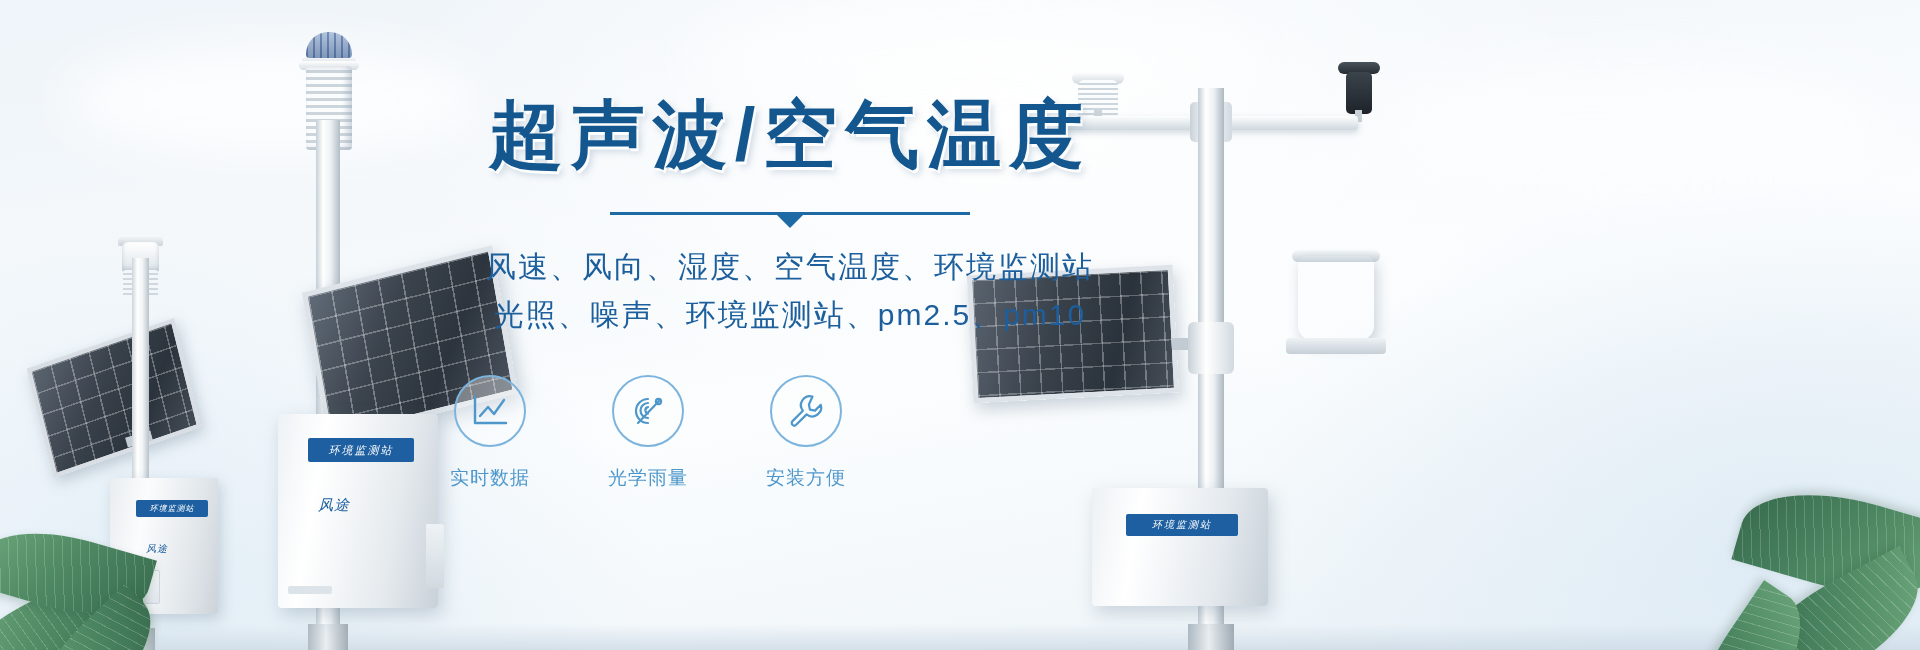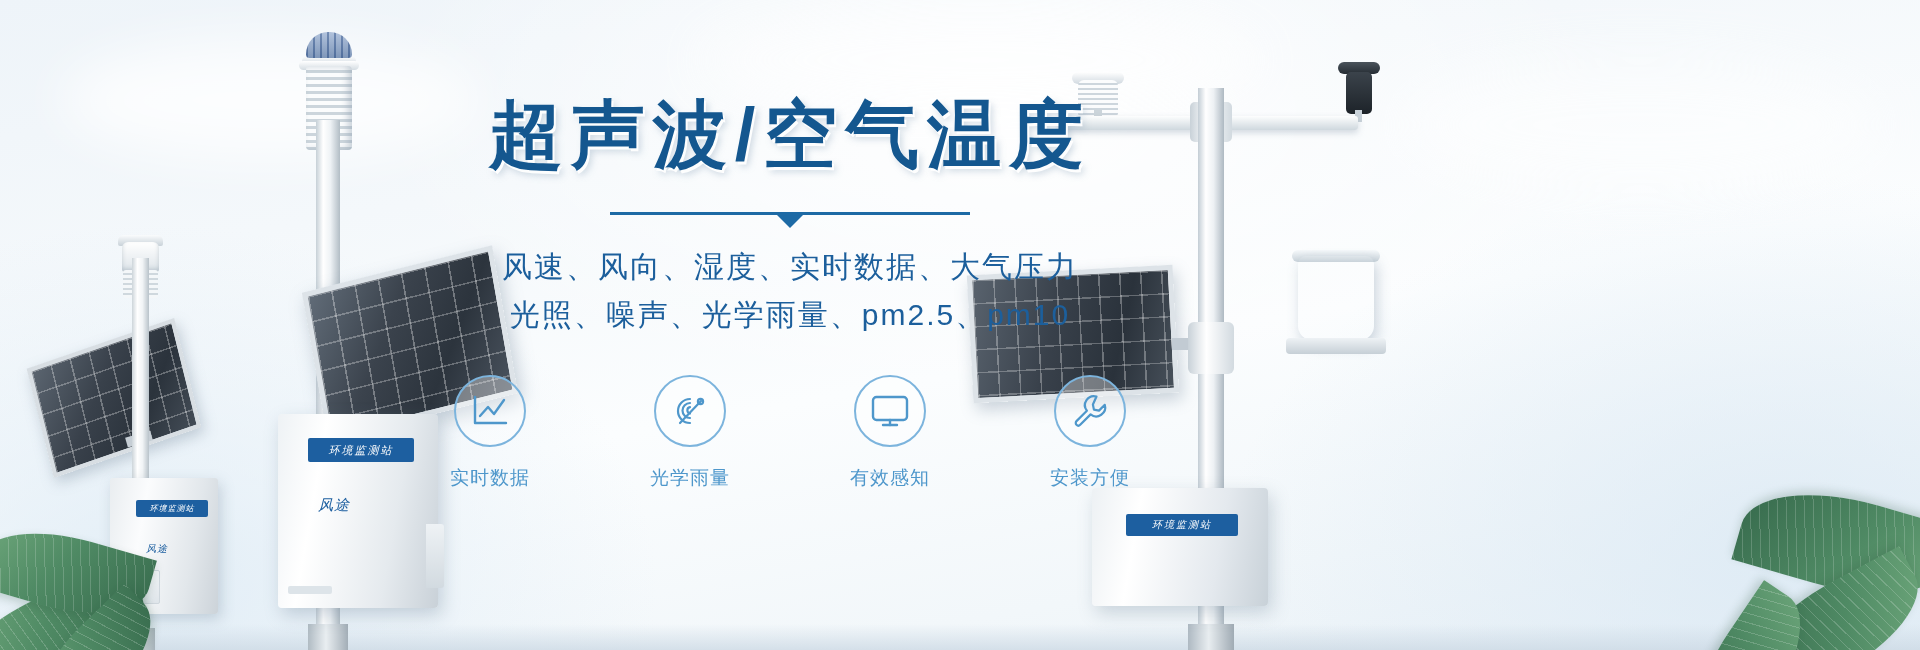--- a/index.html
+++ b/index.html
@@ -70,21 +70,21 @@
     letter-spacing:2px;
     line-height:1.6;
     white-space:nowrap;
     font-weight:400;
   }
 
   
   .features {
     margin-top:36px;
     display:flex;
-    justify-content:space-between;
+    justify-content:flex-start;
     gap:58px;
   }
   .feature { width:100px; text-align:center; }
   .f-circle {
     width:72px; height:72px;
     margin:0 auto;
     border:2px solid #7cb4dd;
     border-radius:50%;
     display:flex; align-items:center; justify-content:center;
     background:rgba(255,255,255,.35);
@@ -427,22 +427,22 @@
 
   <div class="copy">
 
     <div class="headline">超声波/空气温度</div>
 
     <div class="divider">
       <span class="tri"></span>
     </div>
 
     <div class="sublines">
-      <div class="subline">风速、风向、湿度、实时数据、大气压力</div>
-      <div class="subline">光照、噪声、光学雨量、pm2.5、pm10</div>
+      <div class="subline">风速、风向、湿度、空气温度、环境监测站</div>
+      <div class="subline">光照、噪声、环境监测站、pm2.5、pm10</div>
     </div>
 
     <div class="features">
 
       <div class="feature">
         <div class="f-circle">
           <svg width="40" height="34" viewBox="0 0 40 34" fill="none">
             <path d="M5 3 V29 H36" stroke="#4e97cb" stroke-width="2.4" stroke-linecap="round" stroke-linejoin="round"></path>
             <path d="M10 22 L18 13 L24 20 L34 6" stroke="#4e97cb" stroke-width="2.4" stroke-linecap="round" stroke-linejoin="round"></path>
           </svg>
@@ -456,30 +456,20 @@
             <path d="M19 31 A12 12 0 0 1 19 7" stroke="#4e97cb" stroke-width="2.2" stroke-linecap="round"></path>
             <path d="M19 26 A7.5 7.5 0 0 1 19 11" stroke="#4e97cb" stroke-width="2.2" stroke-linecap="round"></path>
             <path d="M19 21.5 A3.2 3.2 0 0 1 19 15.2" stroke="#4e97cb" stroke-width="2.2" stroke-linecap="round"></path>
             <path d="M9 31 L30 9" stroke="#4e97cb" stroke-width="2.2" stroke-linecap="round"></path>
             <circle cx="29.5" cy="9.5" r="2.6" stroke="#4e97cb" stroke-width="2.2"></circle>
           </svg>
         </div>
         <div class="f-label">光学雨量</div>
       </div>
 
-      <div class="feature">
-        <div class="f-circle">
-          <svg width="40" height="34" viewBox="0 0 40 34" fill="none">
-            <rect x="3" y="3" width="34" height="23" rx="3.5" stroke="#4e97cb" stroke-width="2.4"></rect>
-            <path d="M13 31 H27" stroke="#4e97cb" stroke-width="2.4" stroke-linecap="round"></path>
-            <path d="M20 26 V31" stroke="#4e97cb" stroke-width="2.4" stroke-linecap="round"></path>
-          </svg>
-        </div>
-        <div class="f-label">有效感知</div>
-      </div>
 
       <div class="feature">
         <div class="f-circle">
           <svg width="38" height="38" viewBox="0 0 38 38" fill="none">
             <path d="M25.5 4.5 a9 9 0 0 0 -9.6 14.2 L5.5 29.1 a2.6 2.6 0 0 0 3.7 3.7 L19.6 22.4 A9 9 0 0 0 33.8 12.8 L28 18.6 l-5.1 -1 l-1 -5.1 Z" stroke="#4e97cb" stroke-width="2.2" stroke-linejoin="round"></path>
           </svg>
         </div>
         <div class="f-label">安装方便</div>
       </div>
 

